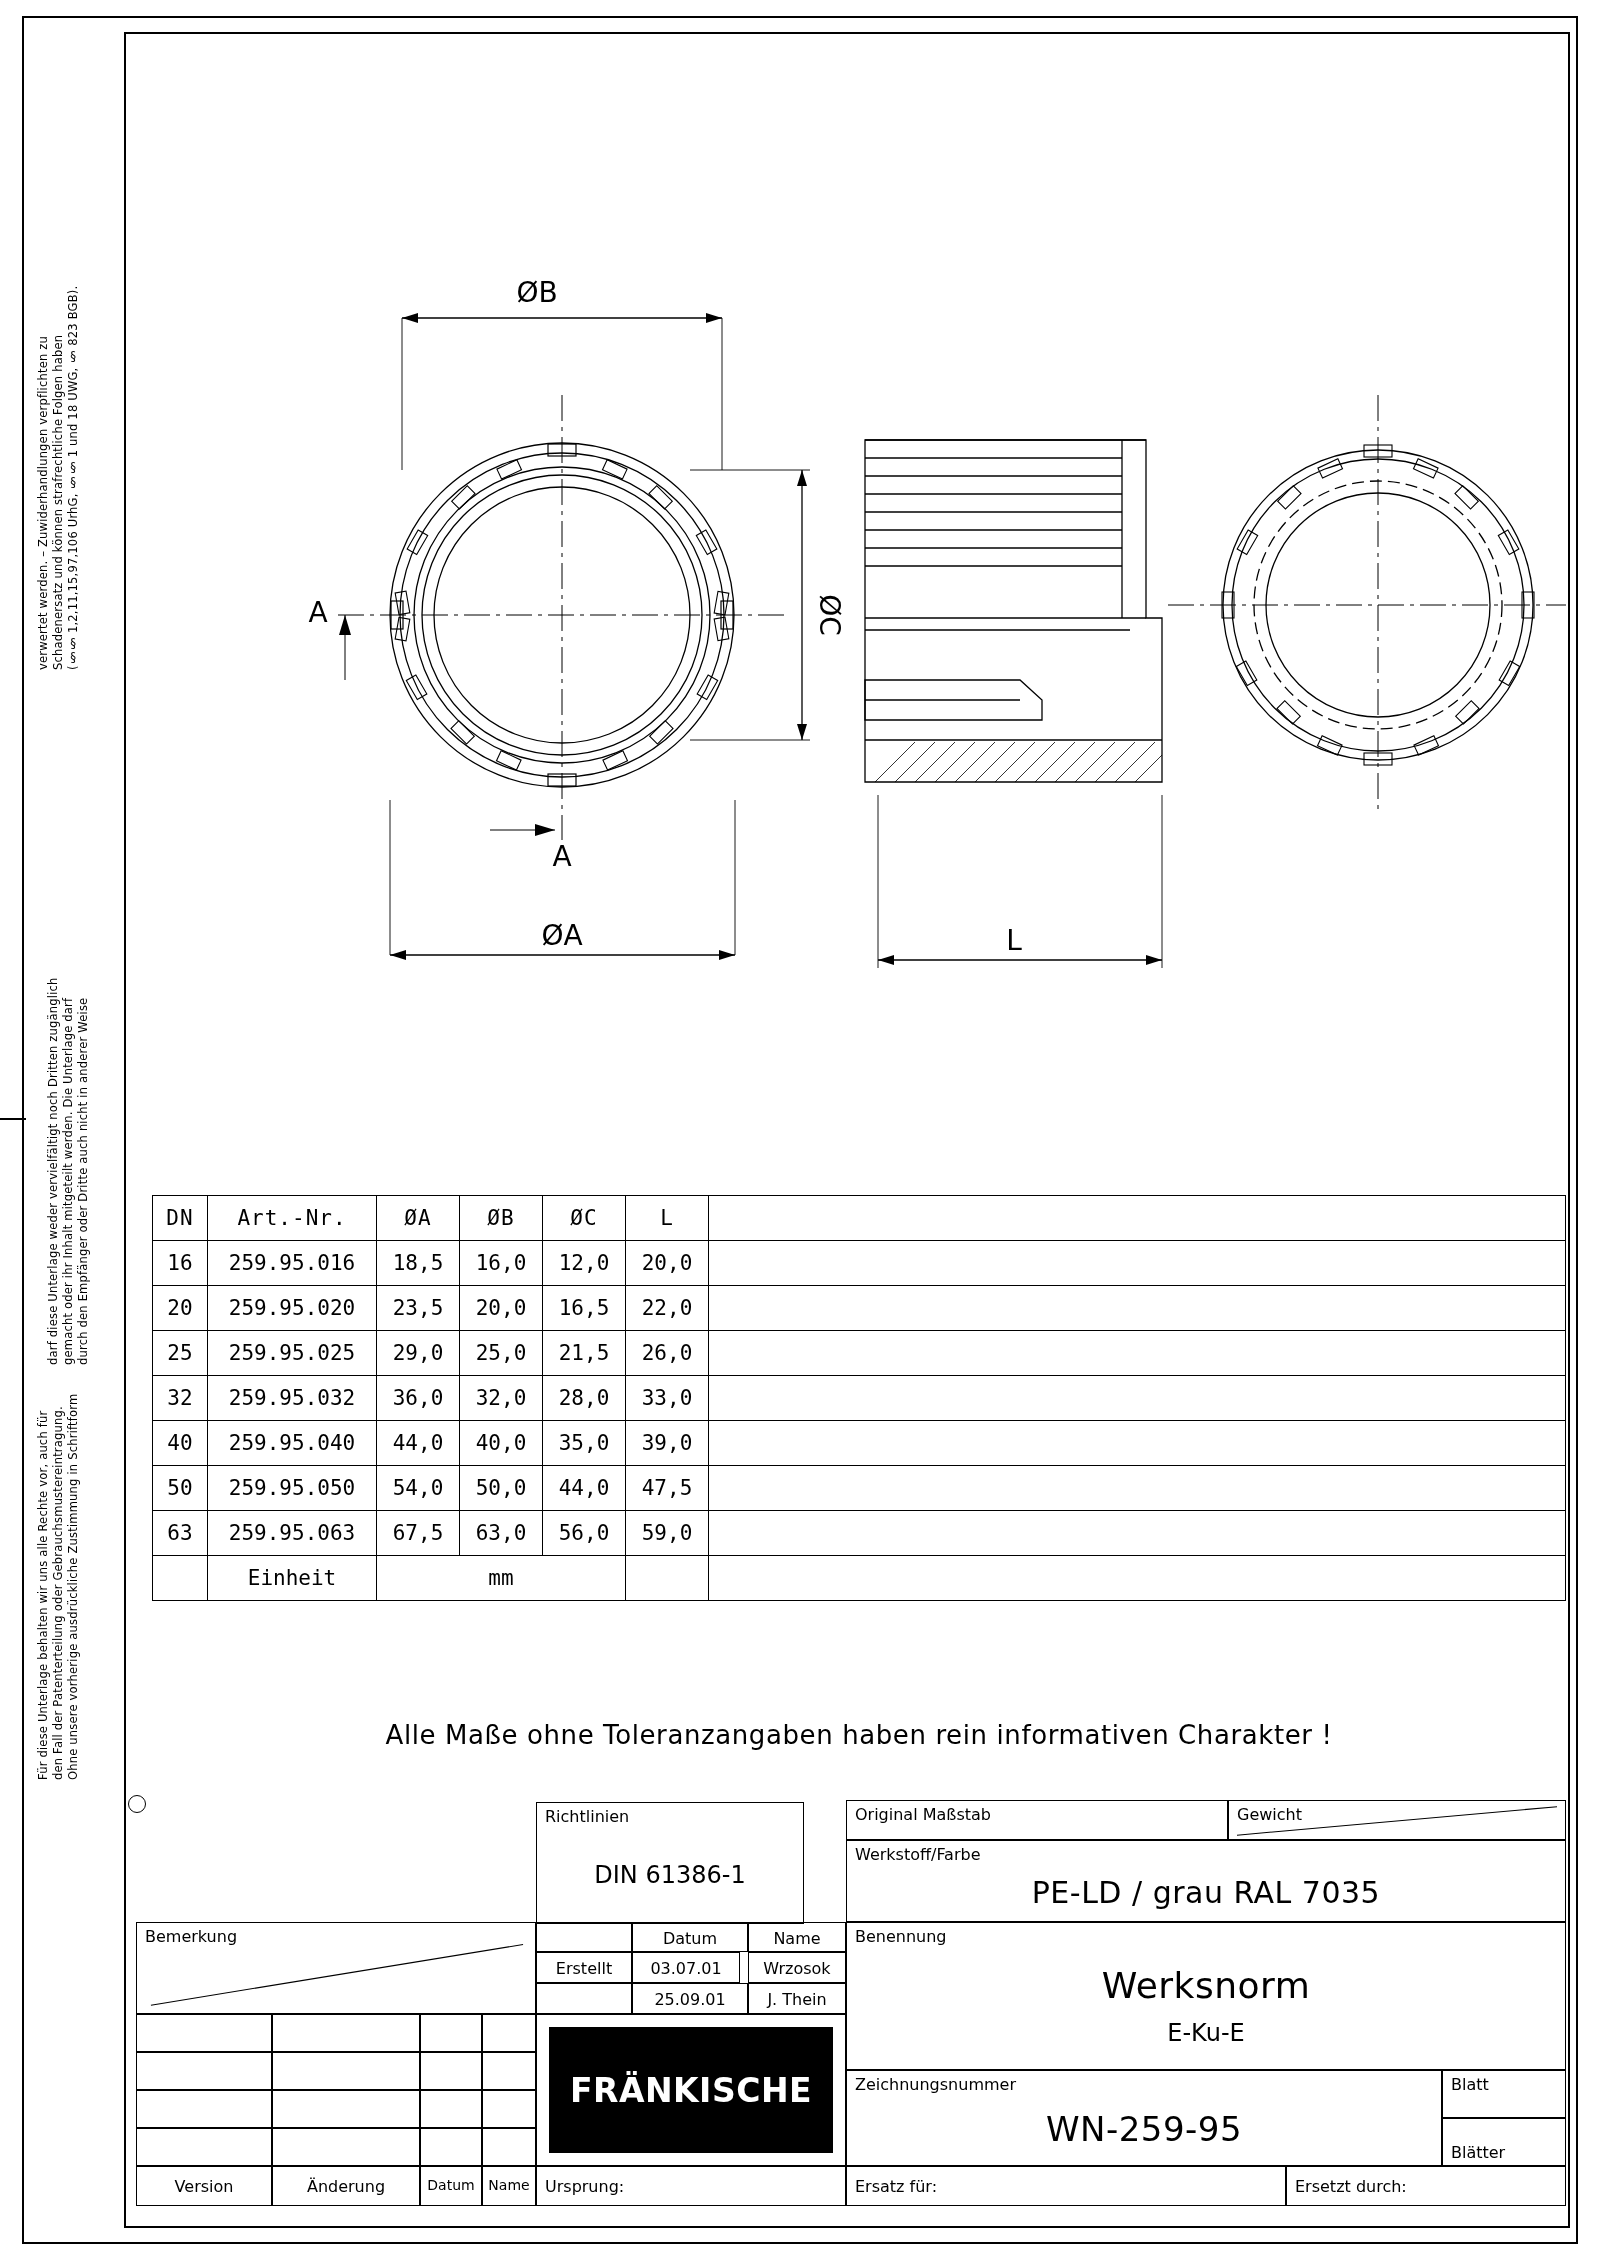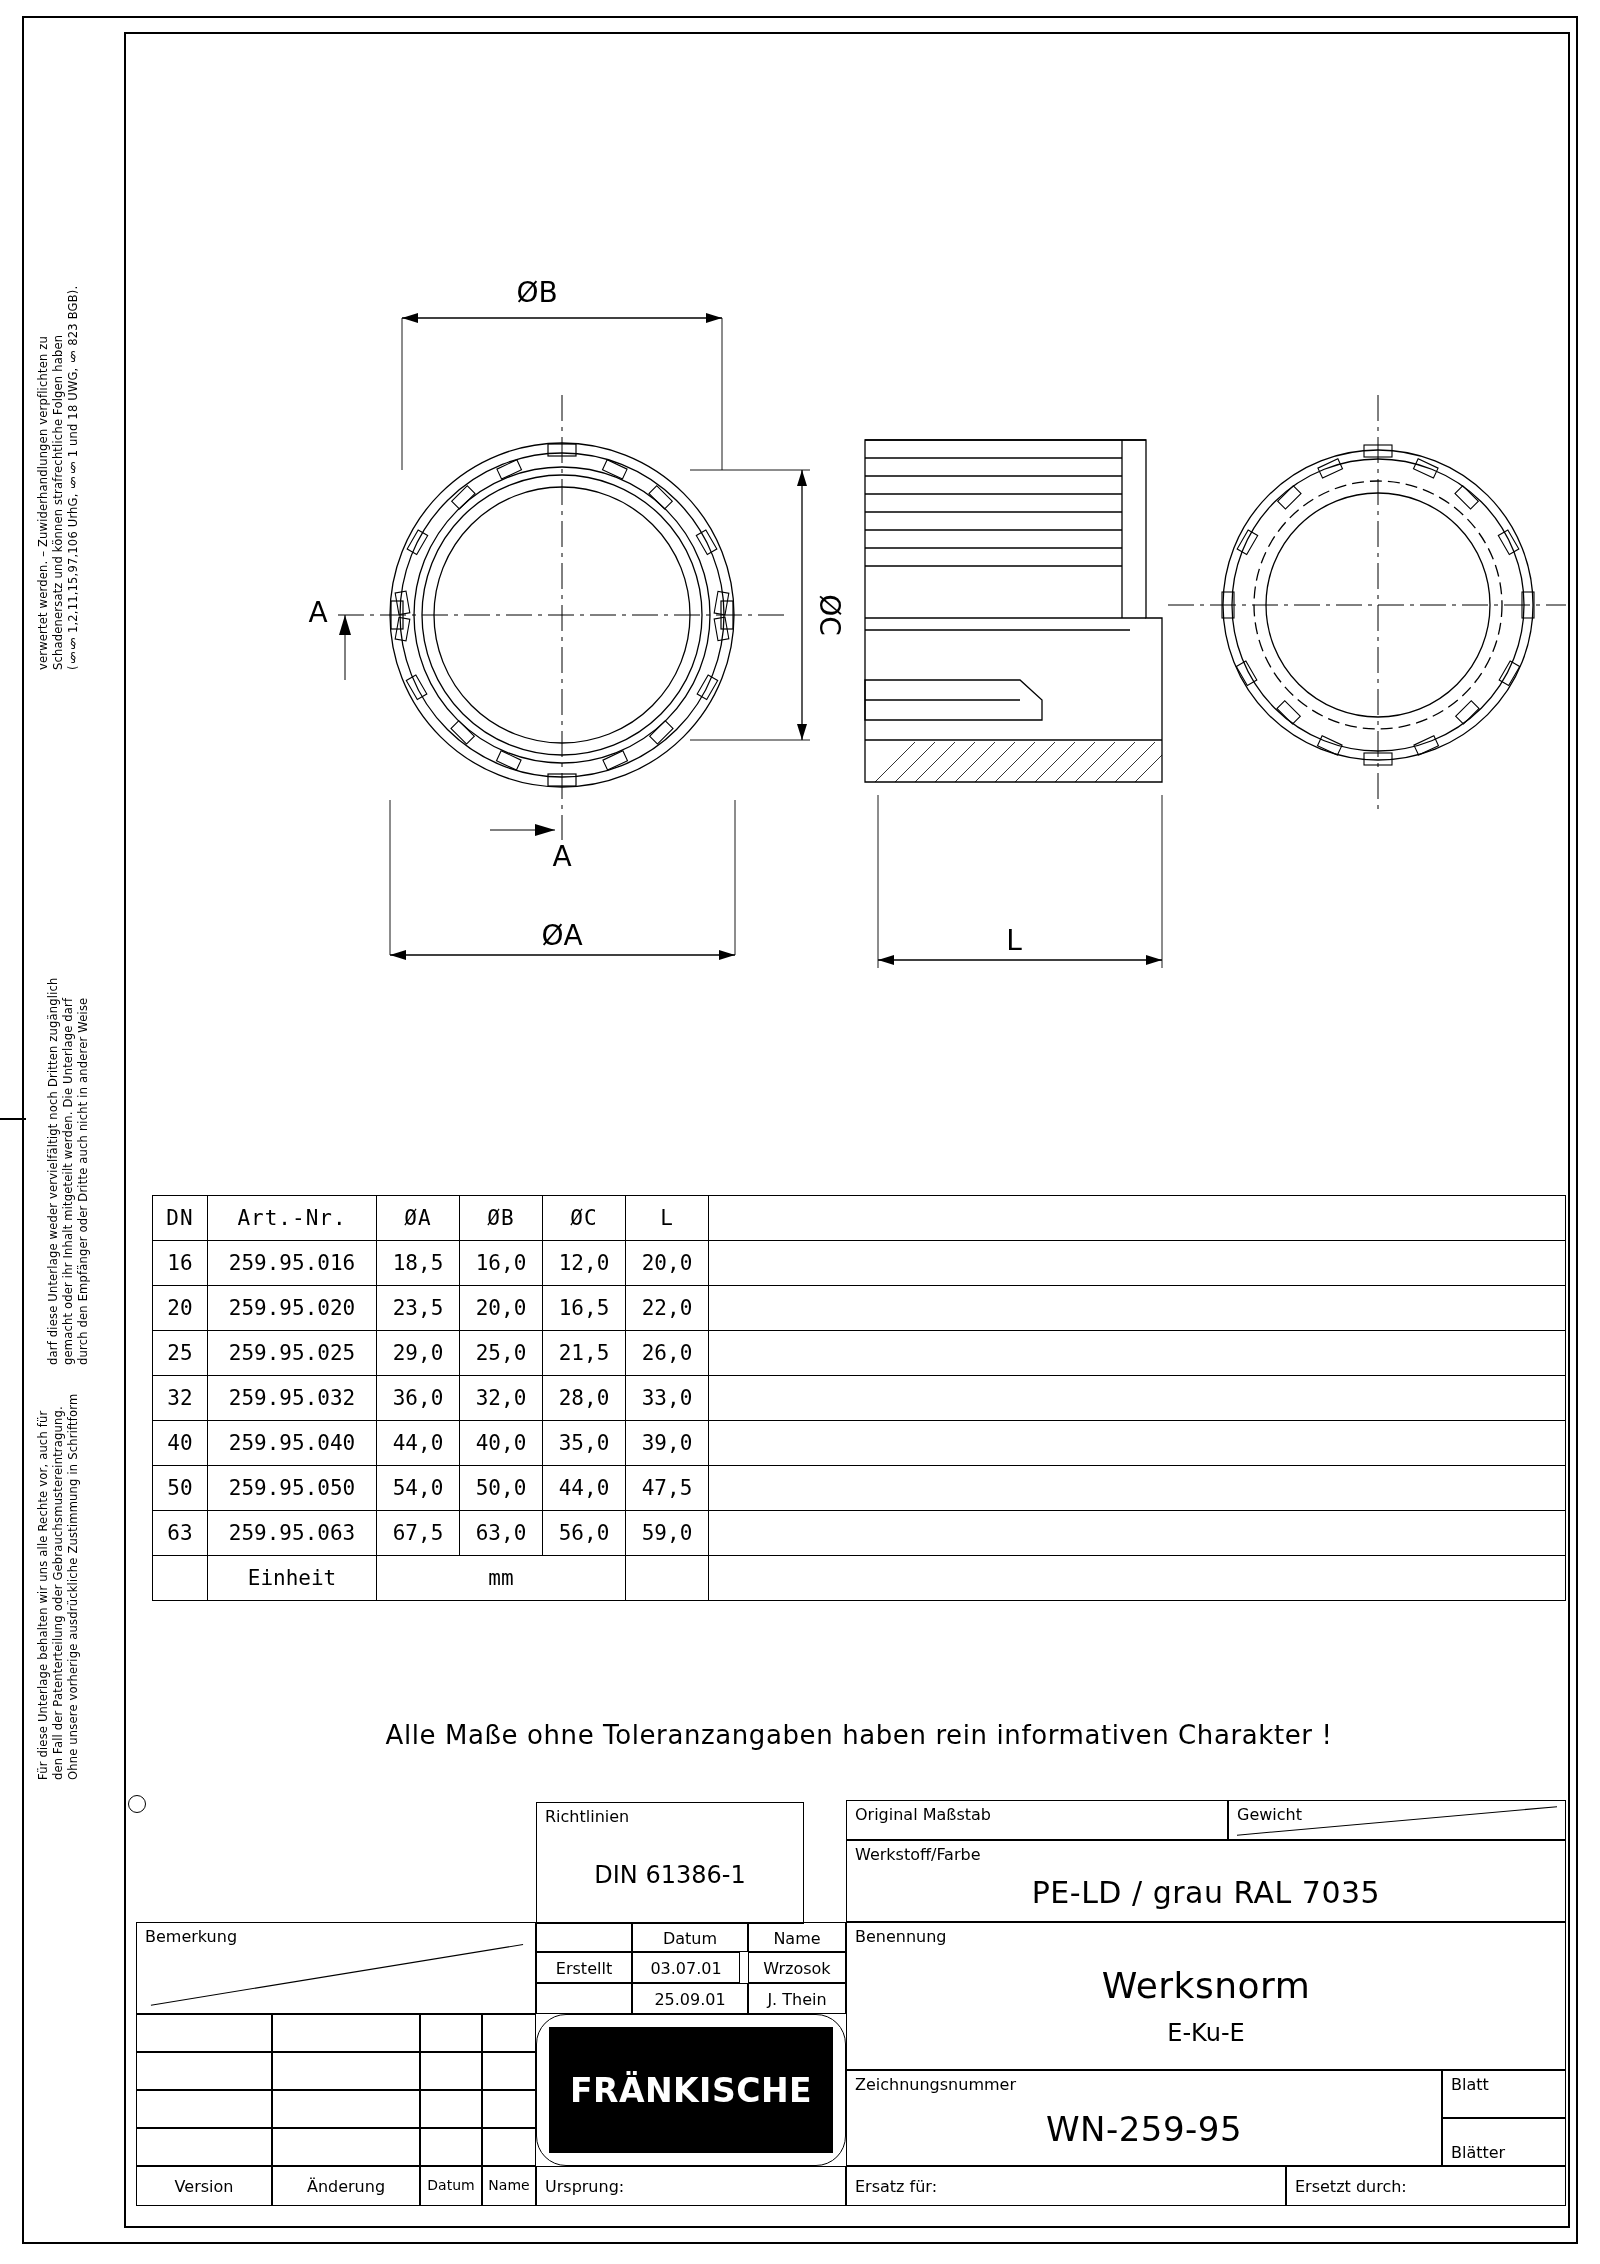--- a/index.html
+++ b/index.html
@@ -155,21 +155,20 @@
   .diag { position:absolute; left:0; top:0; width:100%; height:100%; }
 
   .big {
     font-size: 30px;
     letter-spacing: 0.5px;
   }
   .med { font-size: 24px; }
 
   #logo-box {
     background: #fff;
-    border-radius: 30px;
   }
   .logo-black {
     position: absolute;
     left: 12px;
     top: 12px;
     right: 12px;
     bottom: 12px;
     background: #000;
     color: #fff;
     display: flex;

